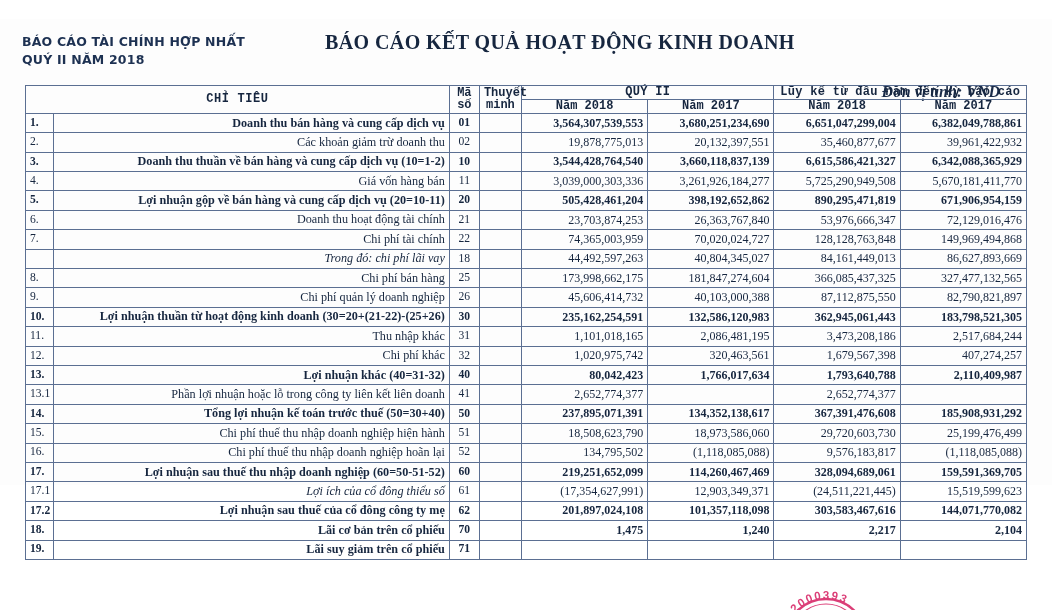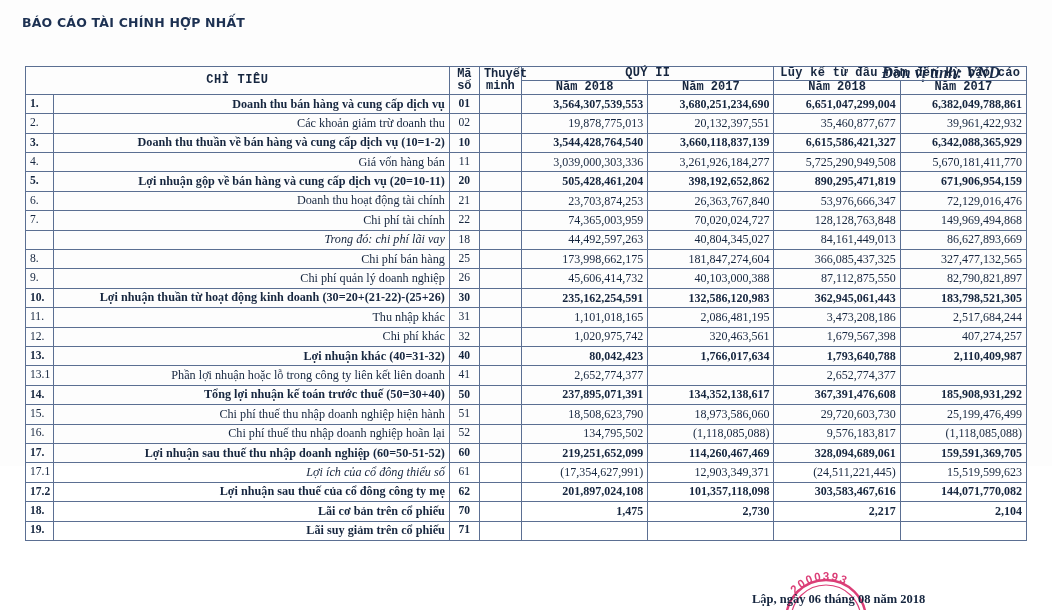--- a/index.html
+++ b/index.html
@@ -8,20 +8,21 @@
     width: 1052px; height: 610px;
     background: #ffffff;
     font-family: "Liberation Serif", "DejaVu Serif", serif;
     color: #14243f;
     overflow: hidden;
   }
   #page {
     position: relative;
     width: 1052px; height: 466px;
     background: #fdfdfd;
+    margin-top: 19px;
   }
 
   
   .hdr-left {
     position: absolute;
     left: 22px; top: 14px;
     font-family: "DejaVu Sans", "Liberation Sans", sans-serif;
     font-weight: bold;
     font-size: 12.5px;
     line-height: 18px;
@@ -137,22 +138,24 @@
   }
   .stamp svg { display: block; opacity: 0.82; }
 </style>
 </head>
 <body>
 
 <div id="page">
 
   <div class="hdr-left">
     <div>BÁO CÁO TÀI CHÍNH HỢP NHẤT</div>
+    <div>QUÝ II  NĂM 2018</div>
   </div>
 
+  <div class="doc-title">BÁO CÁO KẾT QUẢ HOẠT ĐỘNG KINH DOANH</div>
 
   <div class="unit-note">Đơn vị tính: VND</div>
 
   <table class="fin">
     <colgroup>
       <col class="c-no">
         <col class="c-label">
         <col class="c-code">
         <col class="c-note">
       <col class="c-num">
@@ -391,21 +394,21 @@
           <td class="num">101,357,118,098</td>
           <td class="num">303,583,467,616</td>
           <td class="num">144,071,770,082</td>
         </tr>
         <tr class="bold">
           <td class="no">18.</td>
           <td class="label">Lãi cơ bản trên cổ phiếu</td>
           <td class="code">70</td>
           <td class="note"></td>
           <td class="num">1,475</td>
-          <td class="num">2,730</td>
+          <td class="num">1,240</td>
           <td class="num">2,217</td>
           <td class="num">2,104</td>
         </tr>
         <tr class="bold">
           <td class="no">19.</td>
           <td class="label">Lãi suy giảm trên cổ phiếu</td>
           <td class="code">71</td>
           <td class="note"></td>
           <td class="num"></td>
           <td class="num"></td>

